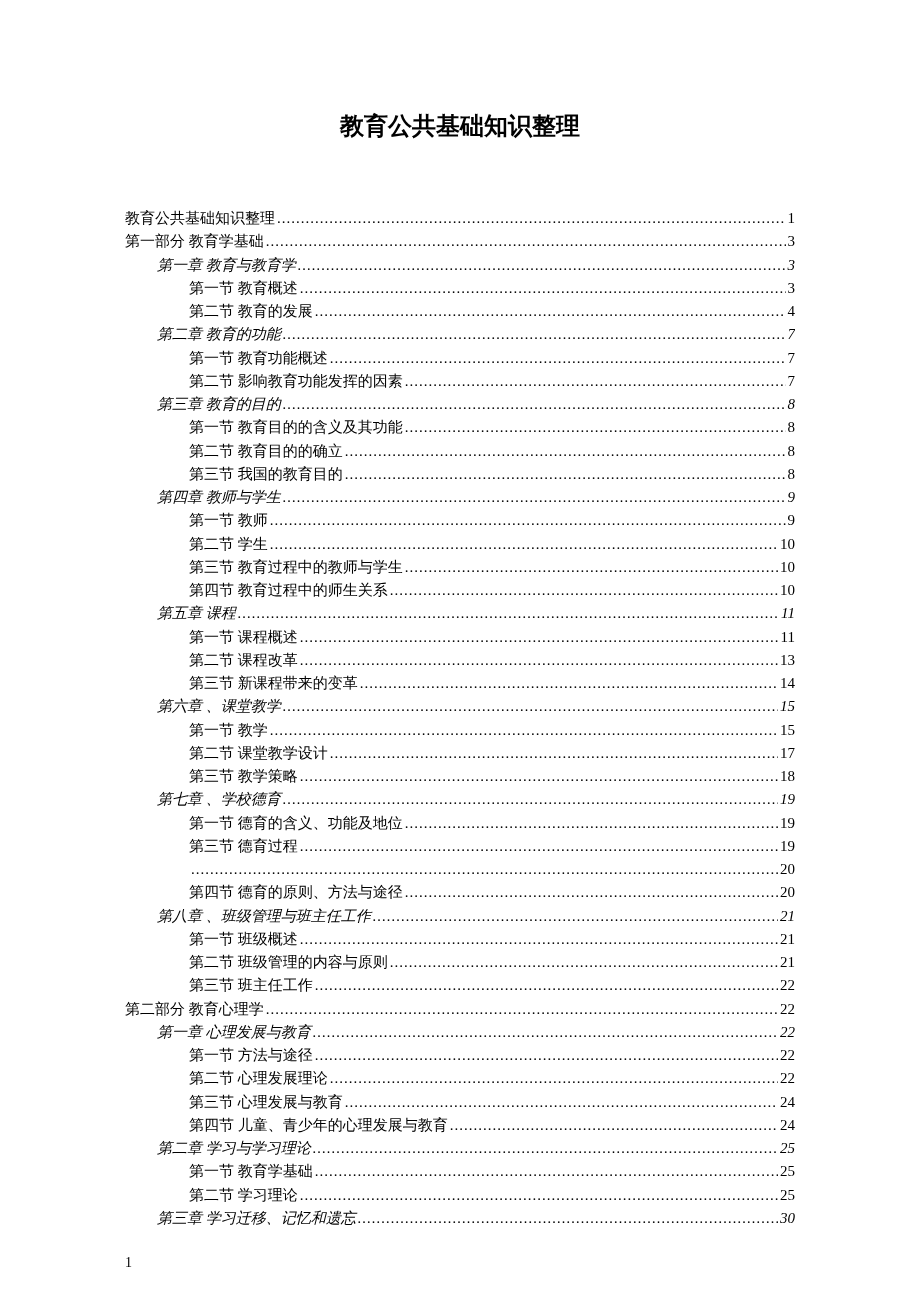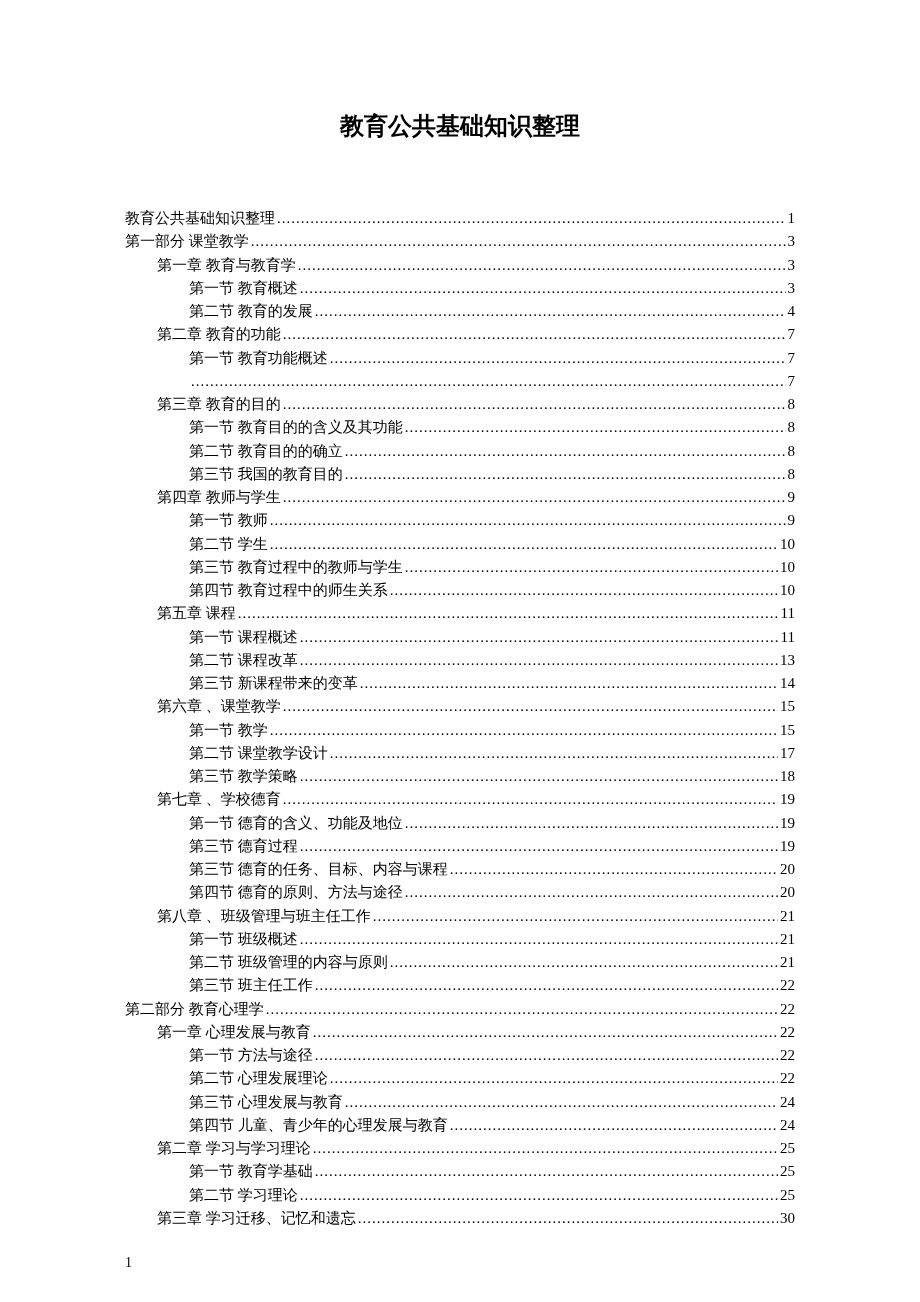--- a/index.html
+++ b/index.html
@@ -46,41 +46,41 @@
     .toc-dots::before {
       content: "........................................................................................................................................................................................................";
       display: block;
       overflow: hidden;
     }
     .toc-page {
       flex: 0 0 auto;
       text-align: right;
     }
     .indent-0 { padding-left: 0; }
-    .indent-1 { padding-left: 32px; }
+    .indent-1 { padding-left: 32px; font-style: italic; }
     .indent-2 { padding-left: 64px; }
     .footer-pagenum {
       margin-top: 25px;
       font-family: "Times New Roman", serif;
       font-size: 14px;
     }
   </style>
 </head>
 <body>
 
 <h1 class="title">教育公共基础知识整理</h1>
 
 <div class="toc" id="toc-container">
     <div class="toc-row indent-0">
       <span class="toc-label">教育公共基础知识整理</span>
       <span class="toc-dots"></span>
       <span class="toc-page">1</span>
     </div>
     <div class="toc-row indent-0">
-      <span class="toc-label">第一部分  课堂教学</span>
+      <span class="toc-label">第一部分  教育学基础</span>
       <span class="toc-dots"></span>
       <span class="toc-page">3</span>
     </div>
     <div class="toc-row indent-1">
       <span class="toc-label">第一章  教育与教育学</span>
       <span class="toc-dots"></span>
       <span class="toc-page">3</span>
     </div>
     <div class="toc-row indent-2">
       <span class="toc-label">第一节 教育概述</span>
@@ -96,20 +96,21 @@
       <span class="toc-label">第二章  教育的功能</span>
       <span class="toc-dots"></span>
       <span class="toc-page">7</span>
     </div>
     <div class="toc-row indent-2">
       <span class="toc-label">第一节 教育功能概述</span>
       <span class="toc-dots"></span>
       <span class="toc-page">7</span>
     </div>
     <div class="toc-row indent-2">
+      <span class="toc-label">第二节 影响教育功能发挥的因素</span>
       <span class="toc-dots"></span>
       <span class="toc-page">7</span>
     </div>
     <div class="toc-row indent-1">
       <span class="toc-label">第三章  教育的目的</span>
       <span class="toc-dots"></span>
       <span class="toc-page">8</span>
     </div>
     <div class="toc-row indent-2">
       <span class="toc-label">第一节 教育目的的含义及其功能</span>
@@ -200,21 +201,20 @@
       <span class="toc-label">第一节 德育的含义、功能及地位</span>
       <span class="toc-dots"></span>
       <span class="toc-page">19</span>
     </div>
     <div class="toc-row indent-2">
       <span class="toc-label">第三节 德育过程</span>
       <span class="toc-dots"></span>
       <span class="toc-page">19</span>
     </div>
     <div class="toc-row indent-2">
-      <span class="toc-label">第三节 德育的任务、目标、内容与课程</span>
       <span class="toc-dots"></span>
       <span class="toc-page">20</span>
     </div>
     <div class="toc-row indent-2">
       <span class="toc-label">第四节 德育的原则、方法与途径</span>
       <span class="toc-dots"></span>
       <span class="toc-page">20</span>
     </div>
     <div class="toc-row indent-1">
       <span class="toc-label">第八章 、班级管理与班主任工作</span>

